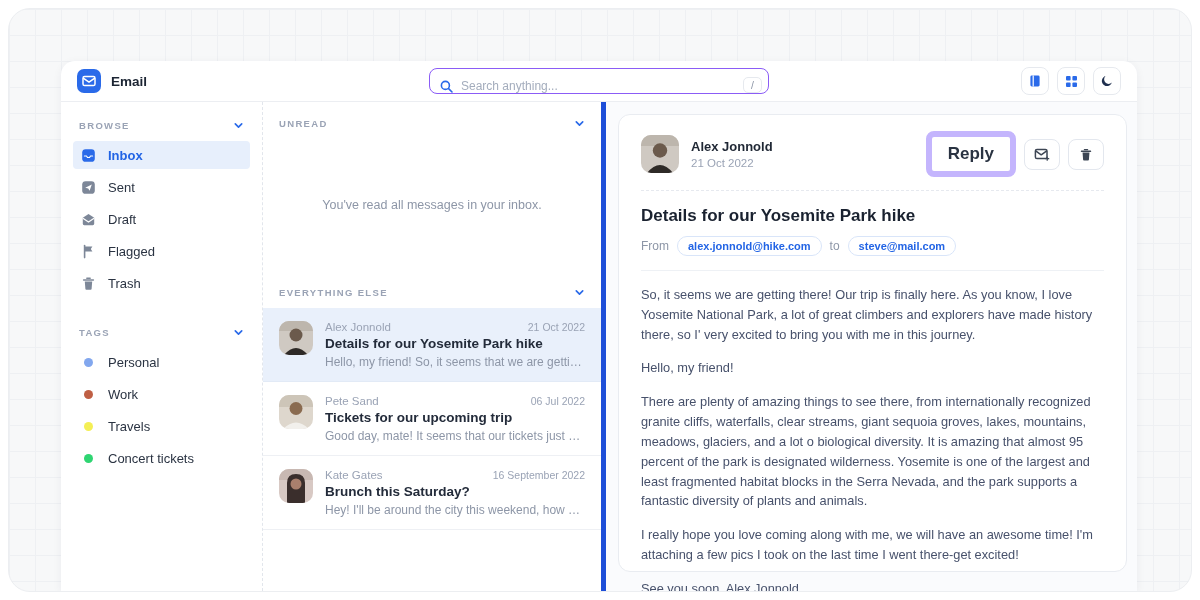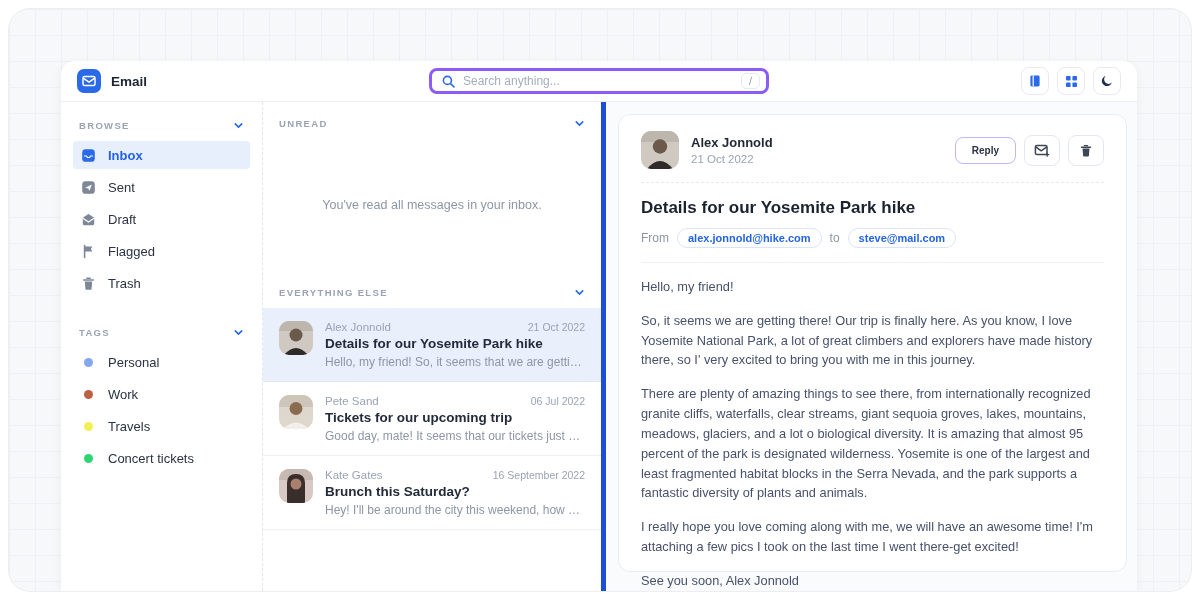--- a/index.html
+++ b/index.html
@@ -40,22 +40,22 @@
   .brand { display:flex; align-items:center; gap:10px; width:210px; }
   .brand-logo {
     width:24px; height:24px; border-radius:7px;
     background:#2a6ae9;
     display:flex; align-items:center; justify-content:center;
   }
   .brand-title { font-size:13.5px; font-weight:700; color:#1c2533; }
   .search-wrap { flex:1; display:flex; justify-content:center; }
   .search {
     width:340px; height:26px;
-    border:3px solid #8b5cf6; border-radius:8px;
-    display:flex; align-items:center; gap:8px;
+    border:1px solid #8b5cf6; border-radius:8px;
+    display:flex; align-items:flex-end; gap:8px;
     padding:0 6px 0 10px; background:#fff;
   }
   .search input {
     flex:1; border:none; outline:none; font-size:12px;
     color:#43506a; background:transparent;
     font-family:"Liberation Sans", sans-serif;
   }
   .search input::placeholder { color:#a4adbd; }
   .kbd {
     font-size:10.5px; color:#8d96a7;
@@ -137,22 +137,22 @@
     padding:16px 22px 18px 22px;
     height:458px;
   }
   .detail-head { display:flex; align-items:center; }
   .detail-avatar { width:38px; height:38px; border-radius:10px; overflow:hidden; flex:0 0 38px; }
   .detail-who { margin-left:12px; }
   .detail-name { font-size:13px; font-weight:700; color:#1f2734; }
   .detail-date { font-size:11.5px; color:#9aa3b5; margin-top:3px; }
   .detail-actions { margin-left:auto; display:flex; gap:8px; align-items:center; }
   .btn-reply {
-    border:1px solid #c4b5fd; border-radius:8px; background:#fff;
-    padding:7px 16px; font-size:10px; font-weight:600; color:#2a3342;
+    border:6px solid #c4b5fd; border-radius:8px; background:#fff;
+    padding:7px 16px; font-size:17px; font-weight:600; color:#2a3342;
     cursor:pointer; font-family:"Liberation Sans", sans-serif;
   }
   .btn-ico {
     border:1px solid #e3e7ee; border-radius:8px; background:#fff;
     width:36px; height:31px; display:flex; align-items:center; justify-content:center;
     cursor:pointer; color:#3d4654;
   }
   .dashed-div { border:none; border-top:1px dashed #e6e9ef; margin:13px 0 15px 0; }
   .solid-div { border:none; border-top:1px solid #eef1f5; margin:14px 0; }
   .detail-subject { font-size:17px; font-weight:700; color:#1a2230; }
@@ -429,22 +429,22 @@
           <div class="from-row">
             <span>From</span>
             <span class="pill">alex.jonnold@hike.com</span>
             <span>to</span>
             <span class="pill">steve@mail.com</span>
           </div>
 
           <hr class="solid-div">
 
           <div class="mail-text">
+            <p>So, it seems we are getting there! Our trip is finally here. As you know, I love Yosemite National Park, a lot of great climbers and explorers have made history there, so I' very excited to bring you with me in this journey.</p>
             <p>Hello, my friend!</p>
-            <p>So, it seems we are getting there! Our trip is finally here. As you know, I love Yosemite National Park, a lot of great climbers and explorers have made history there, so I' very excited to bring you with me in this journey.</p>
             <p>There are plenty of amazing things to see there, from internationally recognized granite cliffs, waterfalls, clear streams, giant sequoia groves, lakes, mountains, meadows, glaciers, and a lot o biological diversity. It is amazing that almost 95 percent of the park is designated wilderness. Yosemite is one of the largest and least fragmented habitat blocks in the Serra Nevada, and the park supports a fantastic diversity of plants and animals.</p>
             <p>I really hope you love coming along with me, we will have an awesome time! I'm attaching a few pics I took on the last time I went there-get excited!</p>
             <p>See you soon, Alex Jonnold</p>
           </div>
 
         </div>
       </div>
 
     </div>
   </div>

